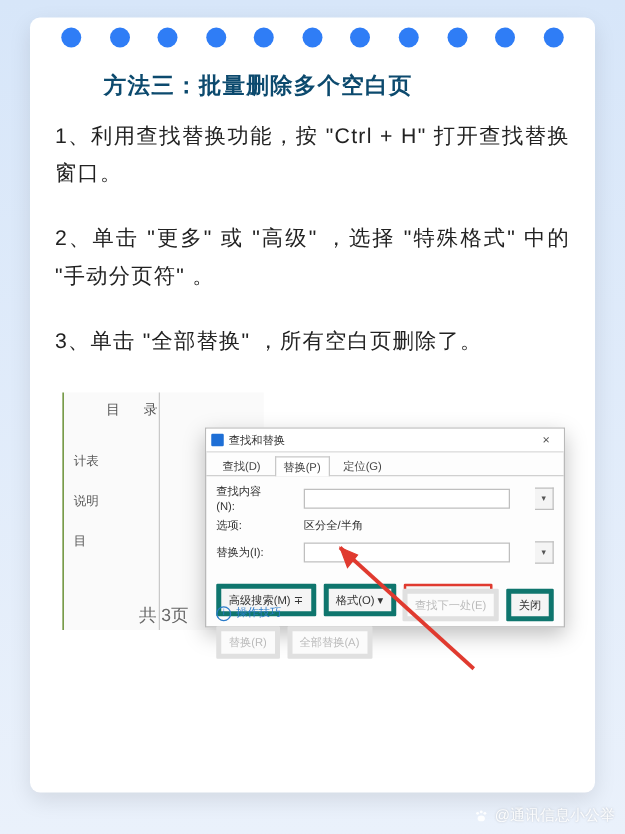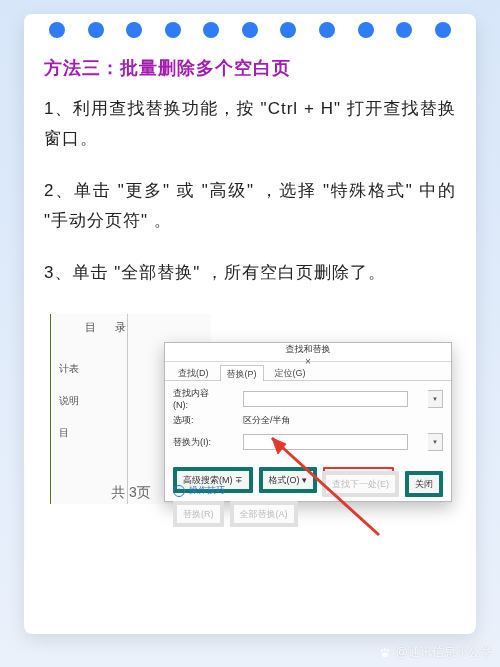--- a/index.html
+++ b/index.html
@@ -36,25 +36,26 @@
   }
   .hole {
     width: 16px; height: 16px; border-radius: 50%;
     background: #2f7df6;
   }
   .note-body {
     position: absolute;
     left: 20px; right: 20px; top: 42px; bottom: 16px;
   }
   .title {
-    color: #a21caf;
+    color: #0c4a6e;
     font-size: 18px;
     font-weight: 600;
     letter-spacing: 1px;
     margin-bottom: 14px;
+    margin-left: 39px;
   }
   .step {
     color: #222;
     font-size: 17px;
     line-height: 30px;
     letter-spacing: 1px;
     margin-bottom: 22px;
     text-align: justify;
   }
 
@@ -96,21 +97,20 @@
     box-shadow: 0 6px 16px rgba(0,0,0,0.25);
     font-size: 9px;
     color: #333;
   }
   .dlg-titlebar {
     height: 18px;
     background: #fff;
     border-bottom: 1px solid #d9d9d9;
     display:flex; align-items:center;
     padding: 0 4px;
-    flex-direction: column;
   }
   .dlg-app-icon {
     width: 10px; height:10px; background:#1e6fd6; border-radius:1px; margin-right:4px;
   }
   .dlg-title { flex:1; font-size:9px; color:#333; }
   .dlg-close {
     width: 20px; height: 16px; display:flex; align-items:center; justify-content:center;
     font-size: 10px; color:#555;
   }
   .dlg-tabs {

